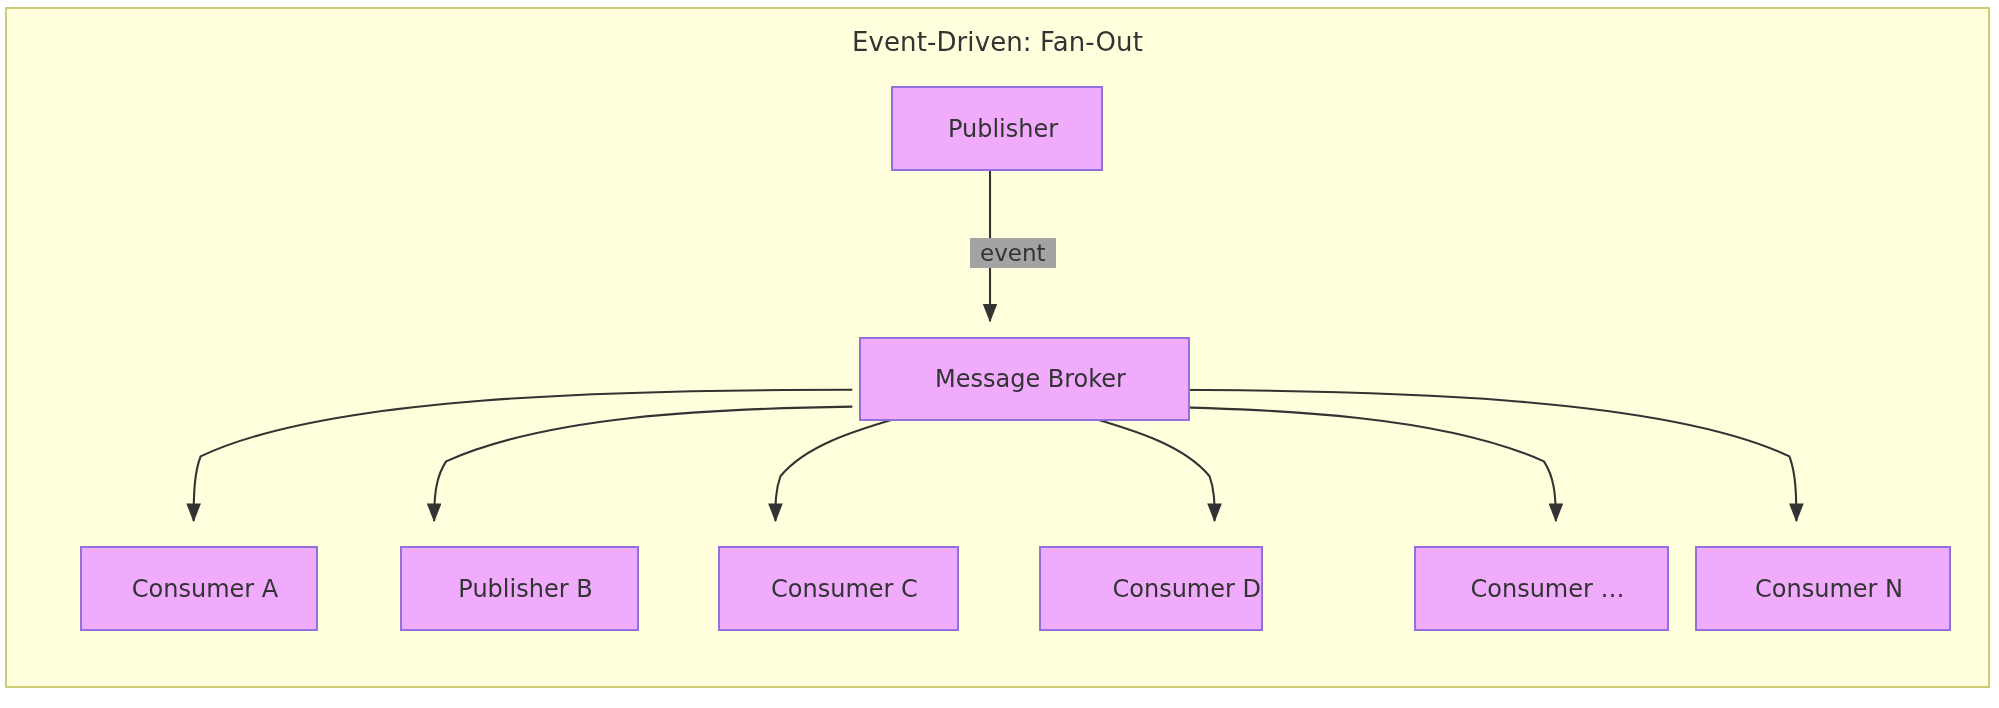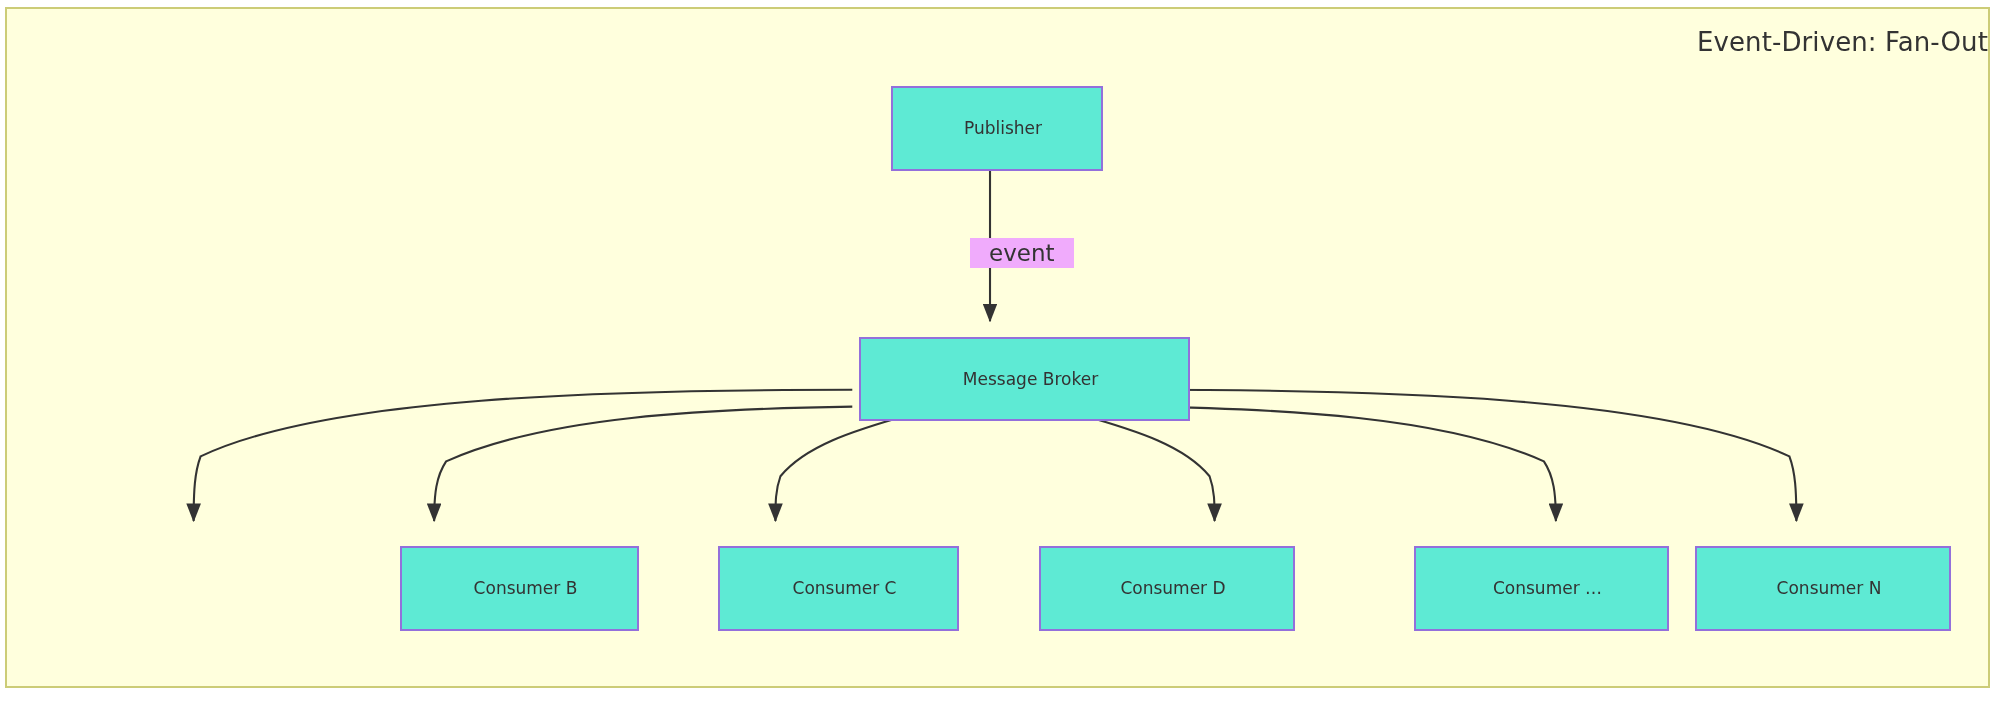--- a/index.html
+++ b/index.html
@@ -32,60 +32,60 @@
     width: 100%;
     height: 100%;
     pointer-events: none;
   }
 
   .diagram-title {
     position: absolute;
     left: 0;
     right: 0;
     top: 18px;
-    text-align: right;
+    text-align: center;
     font-size: 26px;
     color: #333333;
     letter-spacing: 0.1px;
   }
 
   .node {
     position: absolute;
     box-sizing: border-box;
-    background: #5eead4;
+    background: #f0abfc;
     border: 2px solid #9370db;
     display: flex;
     align-items: center;
     justify-content: center;
-    font-size: 17px;
+    font-size: 24px;
     color: #333333;
     line-height: 1;
     padding-left: 12px;
   }
 
   .node-label {
     white-space: nowrap;
   }
 
   #node-publisher      { left: 884px;  top: 77px;  width: 212px; height: 85px; }
   #node-broker         { left: 852px;  top: 328px; width: 331px; height: 84px; }
 
   #node-consumer-a     { left: 73px;   top: 537px; width: 238px; height: 85px; }
   #node-consumer-b     { left: 393px;  top: 537px; width: 239px; height: 85px; }
   #node-consumer-c     { left: 711px;  top: 537px; width: 241px; height: 85px; }
-  #node-consumer-d     { left: 1032px; top: 537px; width: 256px; height: 85px; }
+  #node-consumer-d     { left: 1032px; top: 537px; width: 224px; height: 85px; justify-content: flex-end; }
   #node-consumer-dots  { left: 1407px; top: 537px; width: 255px; height: 85px; }
   #node-consumer-n     { left: 1688px; top: 537px; width: 256px; height: 85px; }
 
   .edge-label {
     position: absolute;
-    background: #f0abfc;
+    background: #a3a3a3;
     color: #333333;
     font-size: 23px;
-    padding: 2px 19px;
+    padding: 2px 10px;
     line-height: 1.15;
     white-space: nowrap;
   }
   #edge-label-event { left: 963px; top: 229px; }
 </style>
 </head>
 <body>
 
 <div id="diagram-canvas">
 
@@ -119,23 +119,26 @@
   <div class="node" id="node-publisher">
     <span class="node-label">Publisher</span>
   </div>
 
   <div class="edge-label" id="edge-label-event">event</div>
 
   <div class="node" id="node-broker">
     <span class="node-label">Message Broker</span>
   </div>
 
+  <div class="node" id="node-consumer-a">
+    <span class="node-label">Consumer A</span>
+  </div>
 
   <div class="node" id="node-consumer-b">
-    <span class="node-label">Consumer B</span>
+    <span class="node-label">Publisher B</span>
   </div>
 
   <div class="node" id="node-consumer-c">
     <span class="node-label">Consumer C</span>
   </div>
 
   <div class="node" id="node-consumer-d">
     <span class="node-label">Consumer D</span>
   </div>
 

